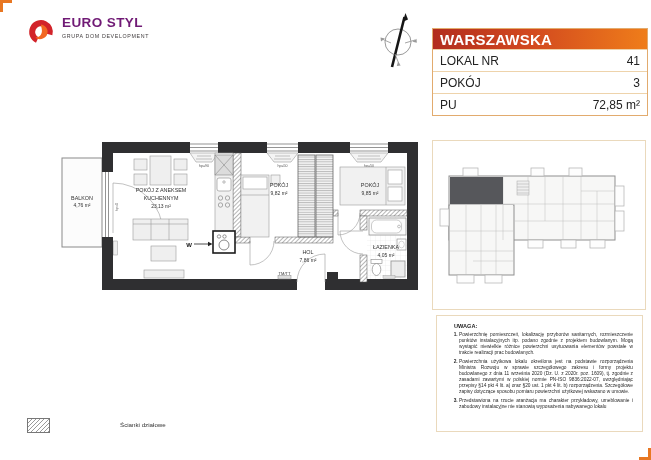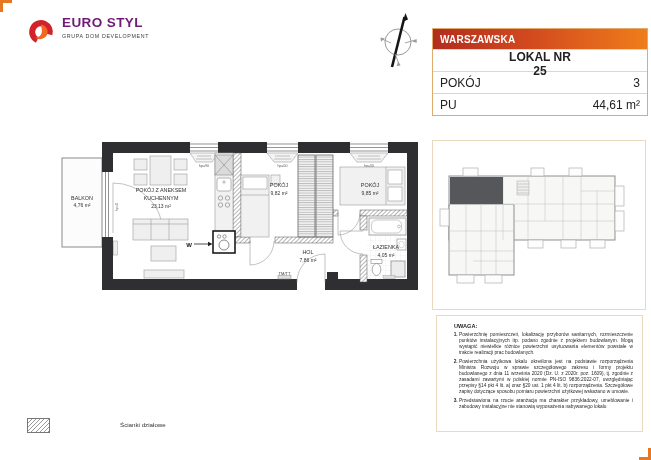--- a/index.html
+++ b/index.html
@@ -19,25 +19,25 @@
   .logo-title{font-size:13.5px;font-weight:bold;letter-spacing:.4px;color:#701a75;line-height:1;}
   .logo-sub{font-size:5.3px;letter-spacing:.65px;color:#403c3d;margin-top:3px;}
 
   
   .compass{position:absolute;left:378px;top:10px;}
 
   
   .card{position:absolute;left:432px;top:28px;width:214px;border:1px solid #e2ab6e;background:#fff;}
   .card-header{height:20px;display:flex;align-items:center;padding:0 7px;
                background:linear-gradient(90deg,#b22d1e 0%,#d2491f 45%,#ef7d1a 100%);
-               color:#fff;font-size:10px;font-weight:bold;letter-spacing:.2px;}
+               color:#fff;font-size:15px;font-weight:bold;letter-spacing:.2px;}
   .card-row{height:21px;display:flex;align-items:center;justify-content:space-between;
             padding:0 7px;font-size:12px;border-top:1px solid #eed3ab;}
   .card-row:first-of-type{border-top:none;}
-  .card-row.bold{font-weight:bold;flex-direction:column;}
+  .card-row.bold{font-weight:normal;}
 
   
   .panel-map{position:absolute;left:432px;top:140px;width:212px;height:168px;
              border:1px solid #ead9bc;background:#fff;}
   .panel-notes{position:absolute;left:436px;top:315px;width:207px;height:117px;
                border:1px solid #ead9bc;background:#fff;box-sizing:border-box;padding:7px 9px;}
   .notes-title{font-size:5.6px;font-weight:bold;margin:0 0 3px 8px;color:#1c1c1c;}
   .panel-notes ol{margin:0;padding:0 0 0 13px;}
   .panel-notes li{font-size:4.8px;line-height:1.27;color:#2a2a2a;margin-bottom:2.5px;text-align:justify;}
   .panel-notes li::marker{font-weight:bold;}
@@ -84,29 +84,29 @@
     <path d="M27 33 L37 30" stroke="#9a9a9a" stroke-width="0.9" fill="none"></path>
     <polygon points="38.5,28.8 38.8,32.8 34.5,31.7" fill="#9a9a9a"></polygon>
     <path d="M17 44 L21 54" stroke="#9a9a9a" stroke-width="0.9" fill="none"></path>
     <polygon points="22.7,55.5 18.8,56 20,51.8" fill="#9a9a9a"></polygon>
   </svg>
 
   <div class="card">
     <div class="card-header">WARSZAWSKA</div>
     <div class="card-row bold">
       <span>LOKAL NR</span>
-      <span>25</span>
+      <span>41</span>
     </div>
     <div class="card-row">
       <span>POKÓJ</span>
       <span>3</span>
     </div>
     <div class="card-row">
       <span>PU</span>
-      <span>44,61 m²</span>
+      <span>72,85 m²</span>
     </div>
   </div>
 
   <svg class="plan" width="380" height="235" viewBox="0 0 380 235">
     <defs>
       <pattern id="hatch" width="3" height="3" patternUnits="userSpaceOnUse" patternTransform="rotate(45)">
         <rect width="3" height="3" fill="#ffffff"></rect>
         <line x1="0" y1="0" x2="0" y2="3" stroke="#6e6e6e" stroke-width="1"></line>
       </pattern>
       <pattern id="hl" width="4" height="2.4" patternUnits="userSpaceOnUse">

